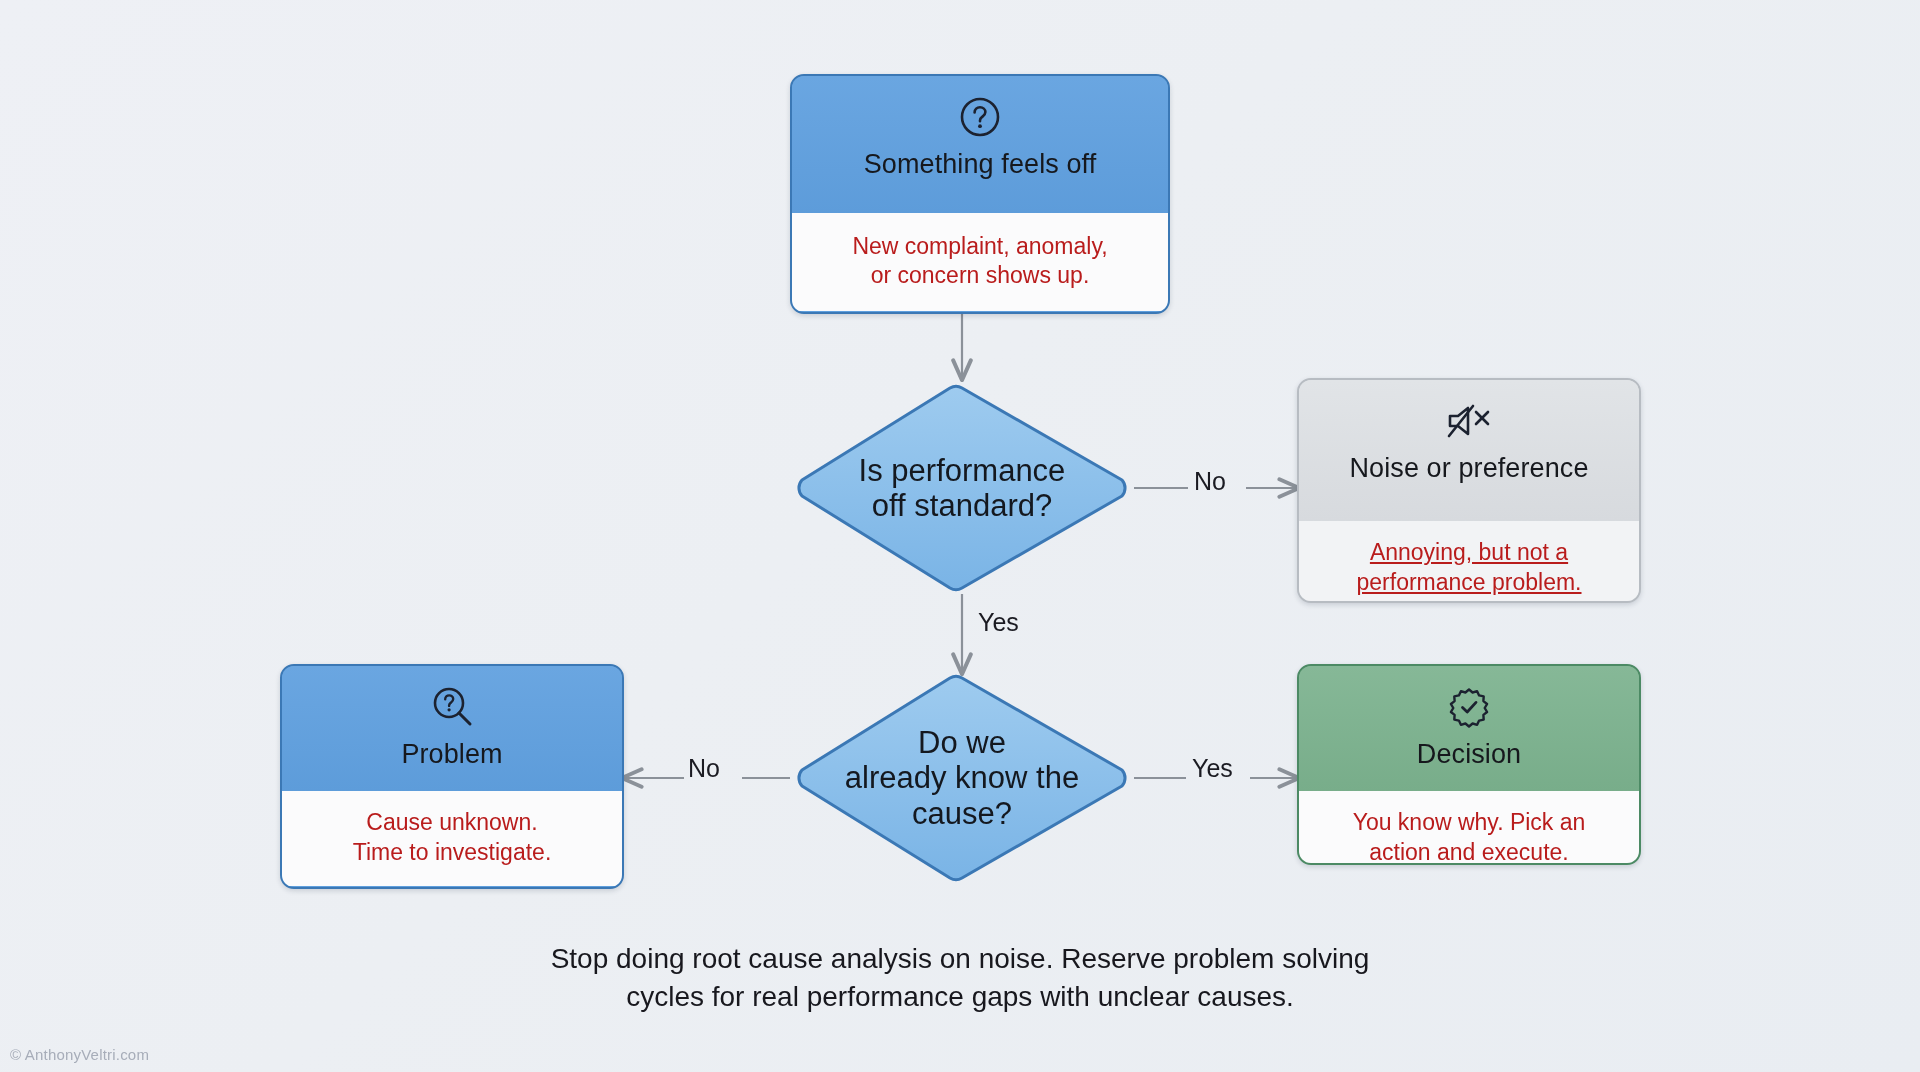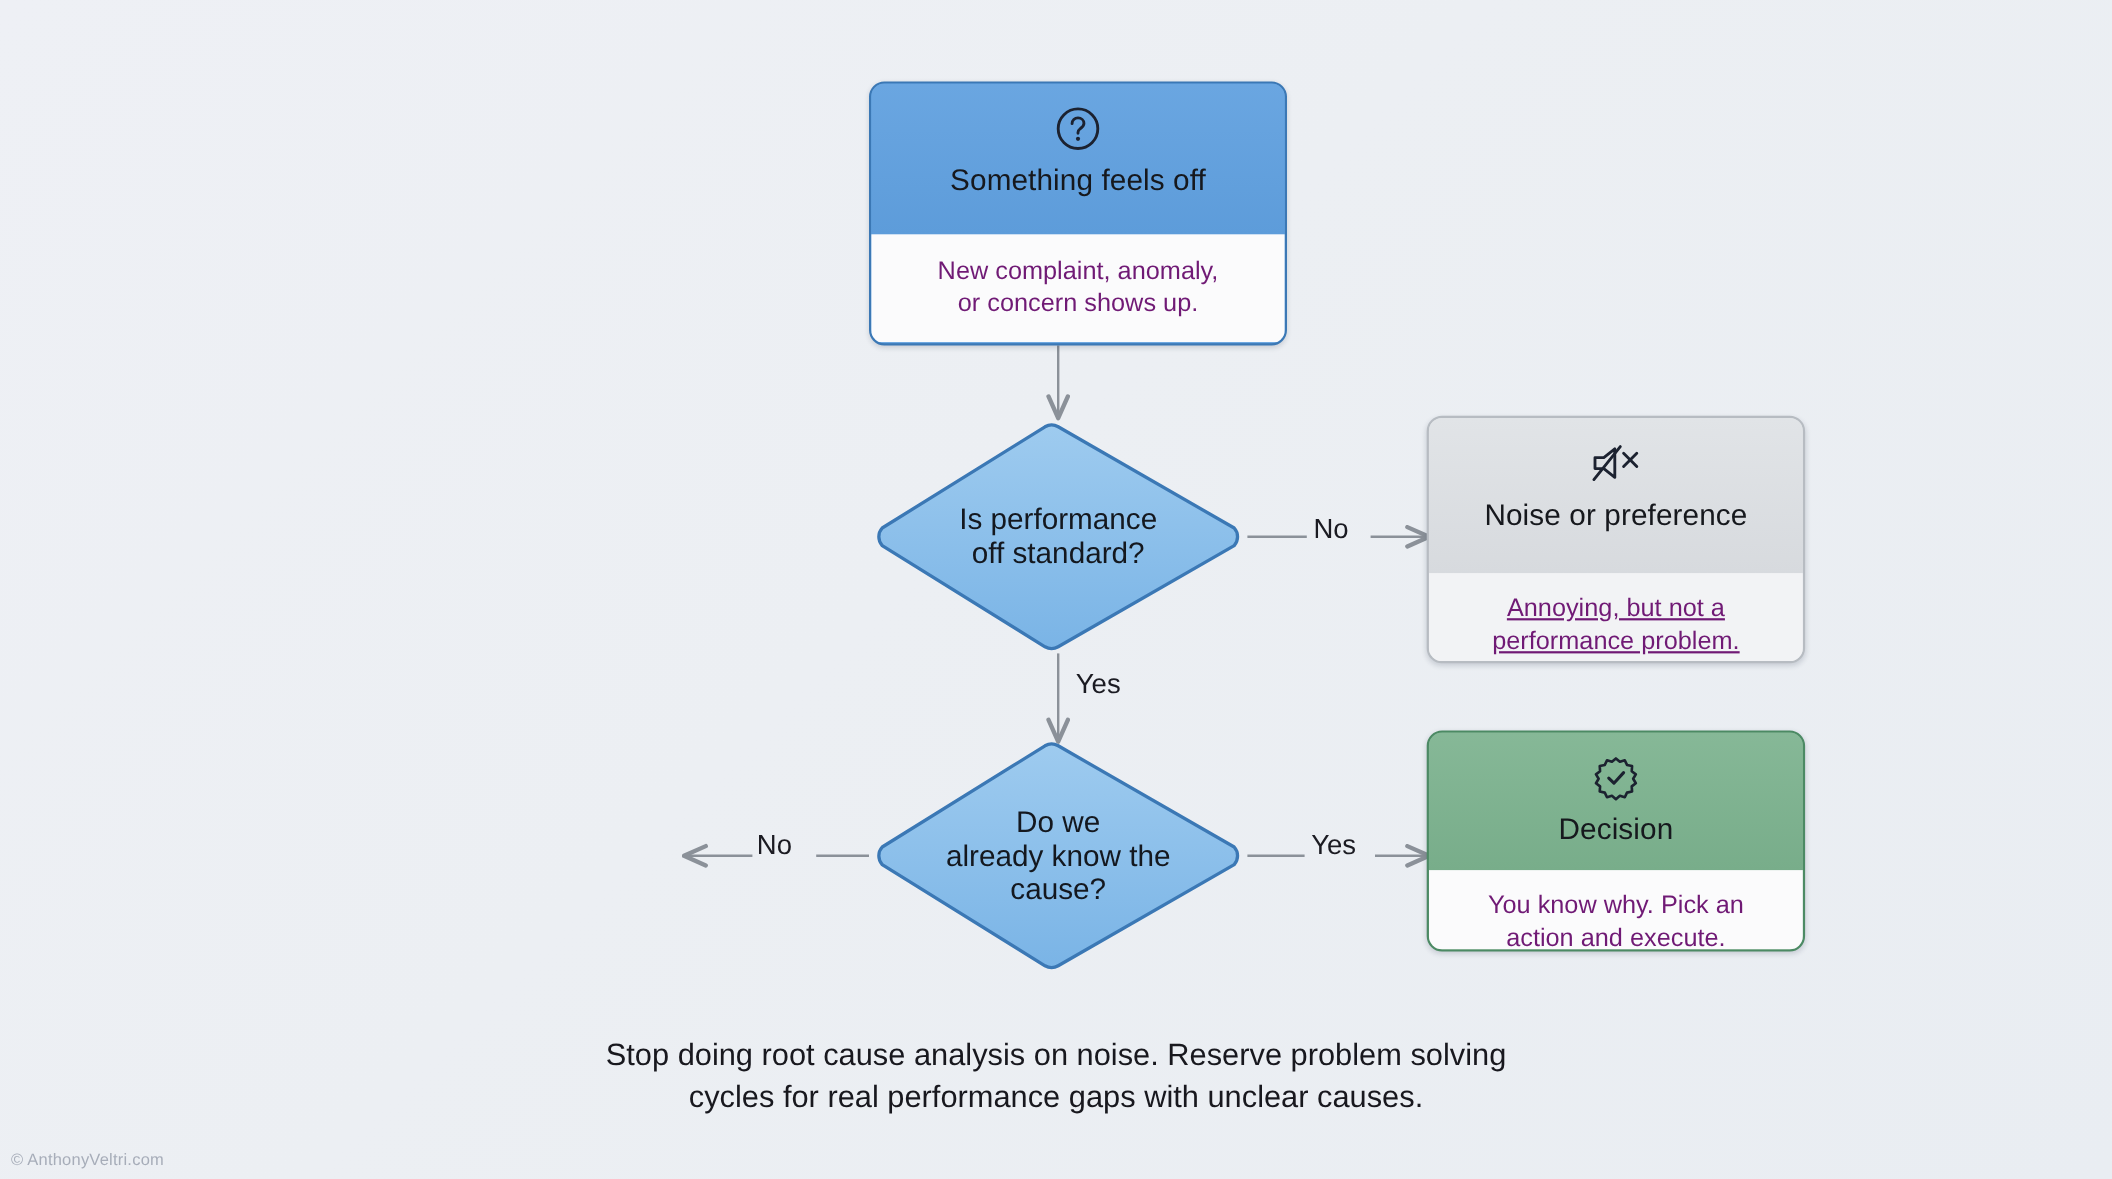--- a/index.html
+++ b/index.html
@@ -61,21 +61,21 @@
   .node-card .card-body {
     box-sizing: border-box;
     width: 100%;
     background: #fbfbfc;
     display: flex;
     align-items: center;
     justify-content: center;
     text-align: center;
     font-size: 23px;
     line-height: 1.28;
-    color: #701a75;
+    color: #b91c1c;
     padding: 6px 14px 8px;
   }
 
   
   .card-blue { border: 2.5px solid #3b78b5; background: #5f9fdd; }
   .card-blue .card-head { background: linear-gradient(180deg,#6aa6e1 0%, #5d9cda 100%); }
 
   
   .card-green { border: 2.5px solid #4c8a64; background: #7cb08e; }
   .card-green .card-head { background: linear-gradient(180deg,#86b897 0%, #78ad8a 100%); }
@@ -106,21 +106,21 @@
   .diamond {
     position: absolute;
     display: flex;
     align-items: center;
     justify-content: center;
   }
   .diamond .diamond-text {
     position: relative;
     z-index: 2;
     text-align: center;
-    font-size: 27px;
+    font-size: 31px;
     line-height: 1.14;
     color: #14181f;
     width: 84%;
   }
   .diamond svg { position: absolute; left: 0; top: 0; }
 
   #dia-standard { left: 790px; top: 382px; width: 344px; height: 212px; }
   #dia-cause    { left: 790px; top: 672px; width: 344px; height: 212px; }
 
   
@@ -247,20 +247,39 @@
       </defs>
       <path d="M172 6 L332 98 A12 12 0 0 1 332 114 L172 206 A12 12 0 0 1 160 206 L12 114 A12 12 0 0 1 12 98 L160 6 A12 12 0 0 1 172 6 Z" fill="url(#dgrad2)" stroke="#3b78b5" stroke-width="3" stroke-linejoin="round"></path>
     </svg>
     <div class="diamond-text">
       <span>Do we</span><br>
       <span>already know the</span><br>
       <span>cause?</span>
     </div>
   </div>
 
+  <div class="node-card card-blue" id="node-problem">
+    <div class="card-head">
+      <span class="card-icon">
+        <svg width="48" height="46" viewBox="0 0 48 46">
+          <circle cx="21" cy="19" r="14" fill="none" stroke="#1c2230" stroke-width="2.6"></circle>
+          <line x1="31" y1="29" x2="42" y2="40" stroke="#1c2230" stroke-width="3" stroke-linecap="round"></line>
+          <path d="M17.2 15.3c0-2.3 1.8-3.9 4-3.9 2.2 0 4 1.6 4 3.7 0 2-1.3 2.7-2.5 3.6-1 .8-1.6 1.5-1.6 2.7v.5" fill="none" stroke="#1c2230" stroke-width="2.4" stroke-linecap="round" stroke-linejoin="round"></path>
+          <circle cx="21.1" cy="25.8" r="1.6" fill="#1c2230"></circle>
+        </svg>
+      </span>
+      <div class="card-title">Problem</div>
+    </div>
+    <div class="card-body">
+      <div>
+        <span>Cause unknown.</span><br>
+        <span>Time to investigate.</span>
+      </div>
+    </div>
+  </div>
 
   <div class="node-card card-green" id="node-decision">
     <div class="card-head">
       <span class="card-icon">
         <svg width="48" height="46" viewBox="0 0 48 46">
           <path d="M24 5.5 l3.6 3.0 4.5 -1.3 2.0 4.2 4.6 1.0 -0.3 4.7 3.7 2.9 -2.4 4.0 2.4 4.0 -3.7 2.9 0.3 4.7 -4.6 1.0 -2.0 4.2 -4.5 -1.3 -3.6 3.0 -3.6 -3.0 -4.5 1.3 -2.0 -4.2 -4.6 -1.0 0.3 -4.7 -3.7 -2.9 2.4 -4.0 -2.4 -4.0 3.7 -2.9 -0.3 -4.7 4.6 -1.0 2.0 -4.2 4.5 1.3 Z" fill="none" stroke="#1c2230" stroke-width="2.4" stroke-linejoin="round"></path>
           <path d="M17.5 23.4 L22.2 28.0 L31.0 18.4" fill="none" stroke="#1c2230" stroke-width="2.8" stroke-linecap="round" stroke-linejoin="round"></path>
         </svg>
       </span>
       <div class="card-title">Decision</div>

